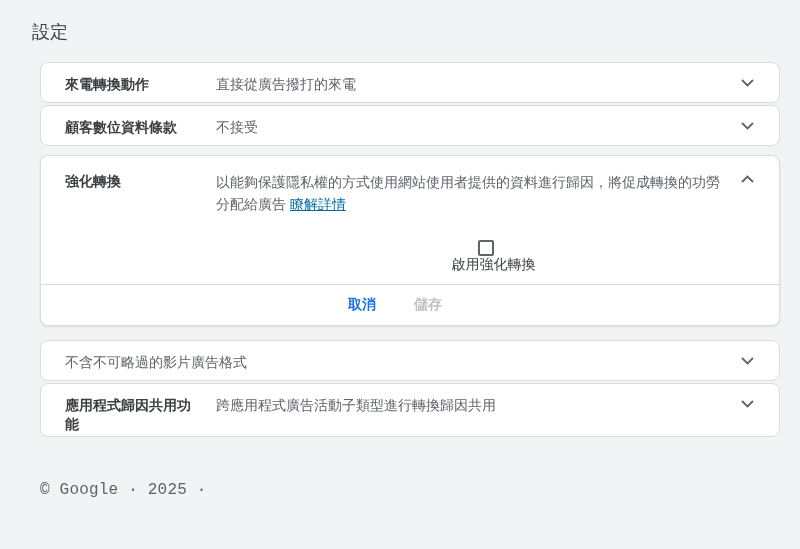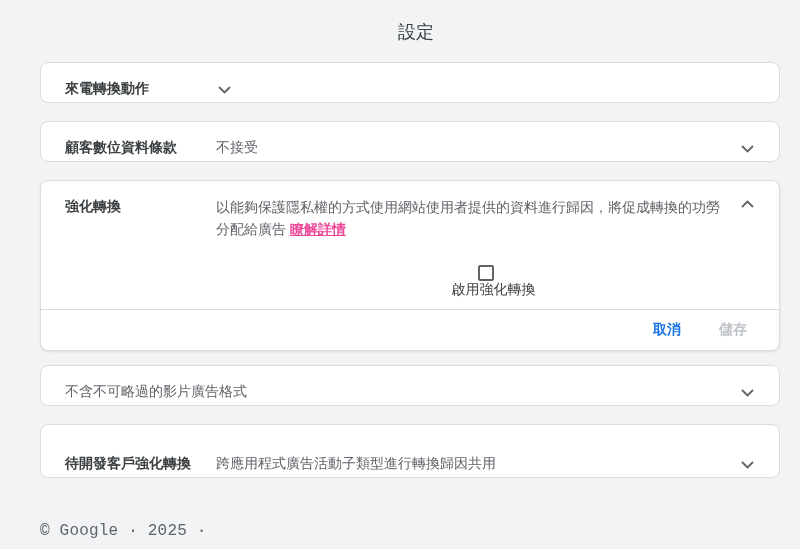--- a/index.html
+++ b/index.html
@@ -9,34 +9,33 @@
     font-family: "Liberation Sans", sans-serif;
     color: #3c4043;
     overflow: hidden;
   }
   .page-title {
     font-size: 18px;
     line-height: 22px;
     font-weight: 400;
     color: #3c4043;
     padding: 21px 0 0 32px;
-    text-align: center;
   }
   .cards { margin: 19px 40px 0 40px; width: 740px; }
   .card {
     background: #ffffff;
     border: 1px solid #dadce0;
     border-radius: 8px;
   }
   .row {
     height: 41px;
-    margin-bottom: 18px;
-    display: flex;
-    align-items: flex-end;
-    padding: 4px 24px;
+    margin-bottom: 2px;
+    display: flex;
+    align-items: flex-start;
+    padding: 12px 24px;
     cursor: pointer;
   }
   .row.tall { height: 54px; }
   .row-label {
     width: 151px;
     flex: 0 0 151px;
     padding-right: 14px;
     font-size: 14px;
     font-weight: 700;
     color: #3c4043;
@@ -80,24 +79,23 @@
     line-height: 20px;
   }
   .exp-desc {
     flex: 1;
     font-size: 14px;
     color: #5f6368;
     line-height: 22px;
     padding-right: 10px;
   }
   .exp-desc a {
-    color: #ec4899;
+    color: #0369a1;
     text-decoration: underline;
     cursor: pointer;
-    font-weight: bold;
   }
   .checkbox-row {
     display: flex;
     align-items: center;
     margin: 25px 24px 0 175px;
     height: 18px;
     flex-direction: column;
   }
   .checkbox-box {
     width: 16px; height: 16px;
@@ -115,21 +113,21 @@
   }
   .exp-divider {
     border: none;
     border-top: 1px solid #dadce0;
     margin-top: 26px;
   }
   .exp-actions {
     height: 40px;
     display: flex;
     align-items: center;
-    justify-content: flex-end;
+    justify-content: center;
     gap: 34px;
     padding-right: 30px;
   }
   .text-btn {
     background: none;
     border: none;
     font-family: inherit;
     font-size: 14px;
     font-weight: 700;
     cursor: pointer;
@@ -148,20 +146,21 @@
 </style>
 </head>
 <body>
 
 <div class="page-title">設定</div>
 
 <div class="cards">
 
   <div class="card row">
     <span class="row-label">來電轉換動作</span>
+    <span class="row-value">直接從廣告撥打的來電</span>
     <span class="chev">
       <svg width="13" height="8" viewBox="0 0 13 8">
           <path d="M1 1l5.5 5.5L12 1" fill="none" stroke="#5f6368" stroke-width="1.8"></path>
         </svg>
     </span>
   </div>
 
   <div class="card row">
     <span class="row-label">顧客數位資料條款</span>
     <span class="row-value">不接受</span>
@@ -199,21 +198,21 @@
   <div class="card row">
     <span class="row-value">不含不可略過的影片廣告格式</span>
     <span class="chev">
       <svg width="13" height="8" viewBox="0 0 13 8">
           <path d="M1 1l5.5 5.5L12 1" fill="none" stroke="#5f6368" stroke-width="1.8"></path>
         </svg>
     </span>
   </div>
 
   <div class="card row tall">
-    <span class="row-label">待開發客戶強化轉換</span>
+    <span class="row-label">應用程式歸因共用功能</span>
     <span class="row-value">跨應用程式廣告活動子類型進行轉換歸因共用</span>
     <span class="chev">
       <svg width="13" height="8" viewBox="0 0 13 8">
           <path d="M1 1l5.5 5.5L12 1" fill="none" stroke="#5f6368" stroke-width="1.8"></path>
         </svg>
     </span>
   </div>
 
 </div>
 

